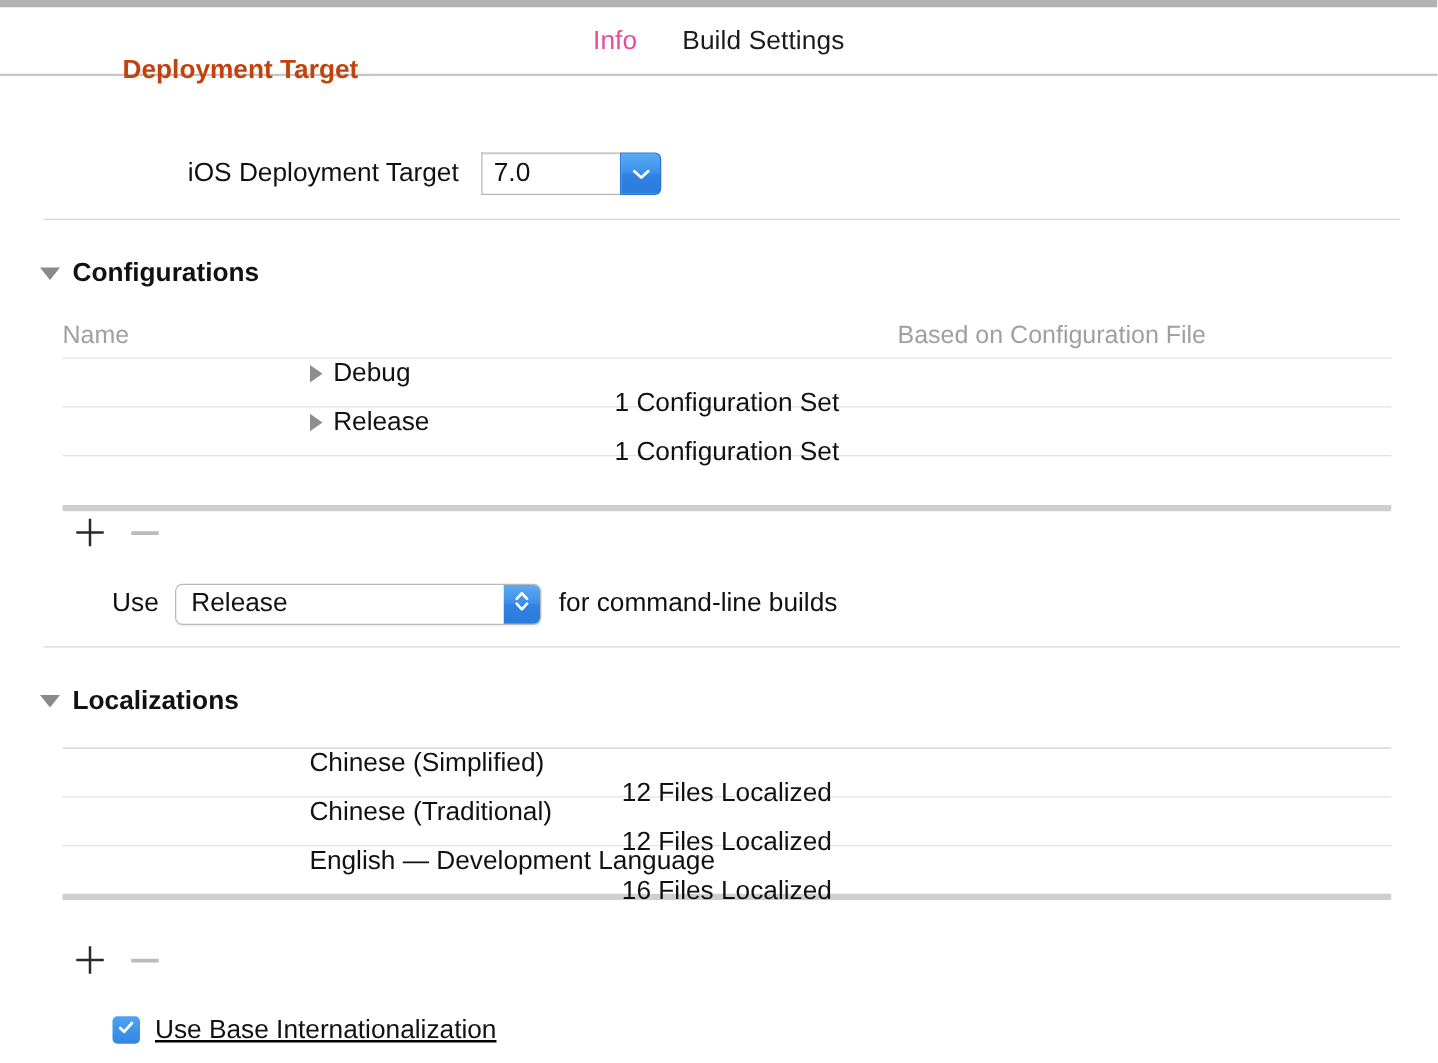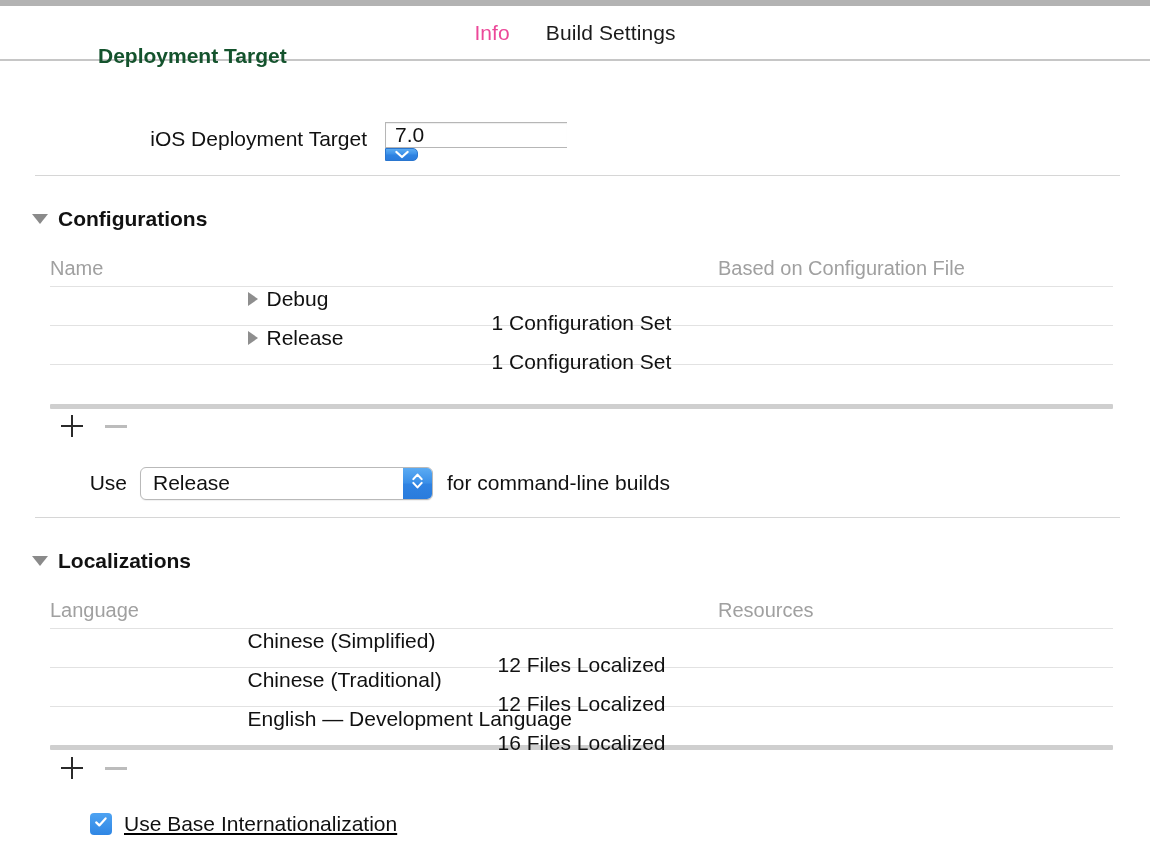--- a/index.html
+++ b/index.html
@@ -65,21 +65,21 @@
     background: #fff;
   }
 
   
   .clipped-heading {
     position: absolute;
     left: 98px;
     top: -17px;
     font-size: 21px;
     font-weight: bold;
-    color: #14532d;
+    color: #c2410c;
     white-space: nowrap;
   }
 
   
   .sep {
     position: absolute;
     left: 35px;
     width: 1085px;
     height: 1px;
     background: #d6d6d6;
@@ -99,25 +99,24 @@
     width: 385px;
     text-align: right;
     font-size: 21px;
     color: #111;
     padding-right: 18px;
     box-sizing: border-box;
   }
   
   .combo {
     position: relative;
-    width: 182px;
+    width: 144px;
     height: 34px;
     display: flex;
     align-items: stretch;
-    flex-direction: column;
   }
   .combo-field {
     flex: 1;
     background: #ffffff;
     border: 1px solid #b6b6b6;
     border-right: none;
     box-sizing: border-box;
     display: flex;
     align-items: center;
     padding-left: 9px;
@@ -399,26 +398,20 @@
   </div>
 
   <div class="sep" style="top:456px;"></div>
 
   <div class="section-head" style="top:488px;">
     <span class="tri-down"></span>
     <span class="section-title">Localizations</span>
   </div>
 
   <div class="table" style="top:537px; left:50px;">
-    <div class="t-head">
-      <div class="col-a">
-          <span class="th">Language</span>
-        </div>
-      <div class="col-b"><span class="th">Resources</span></div>
-    </div>
 
     <div class="t-row">
       <div class="col-a">
           <span class="tri-spacer"></span>
         <span class="cell">Chinese (Simplified)</span>
         </div>
       <div class="col-b"><span class="cell">12 Files Localized</span></div>
     </div>
 
     <div class="t-row">

